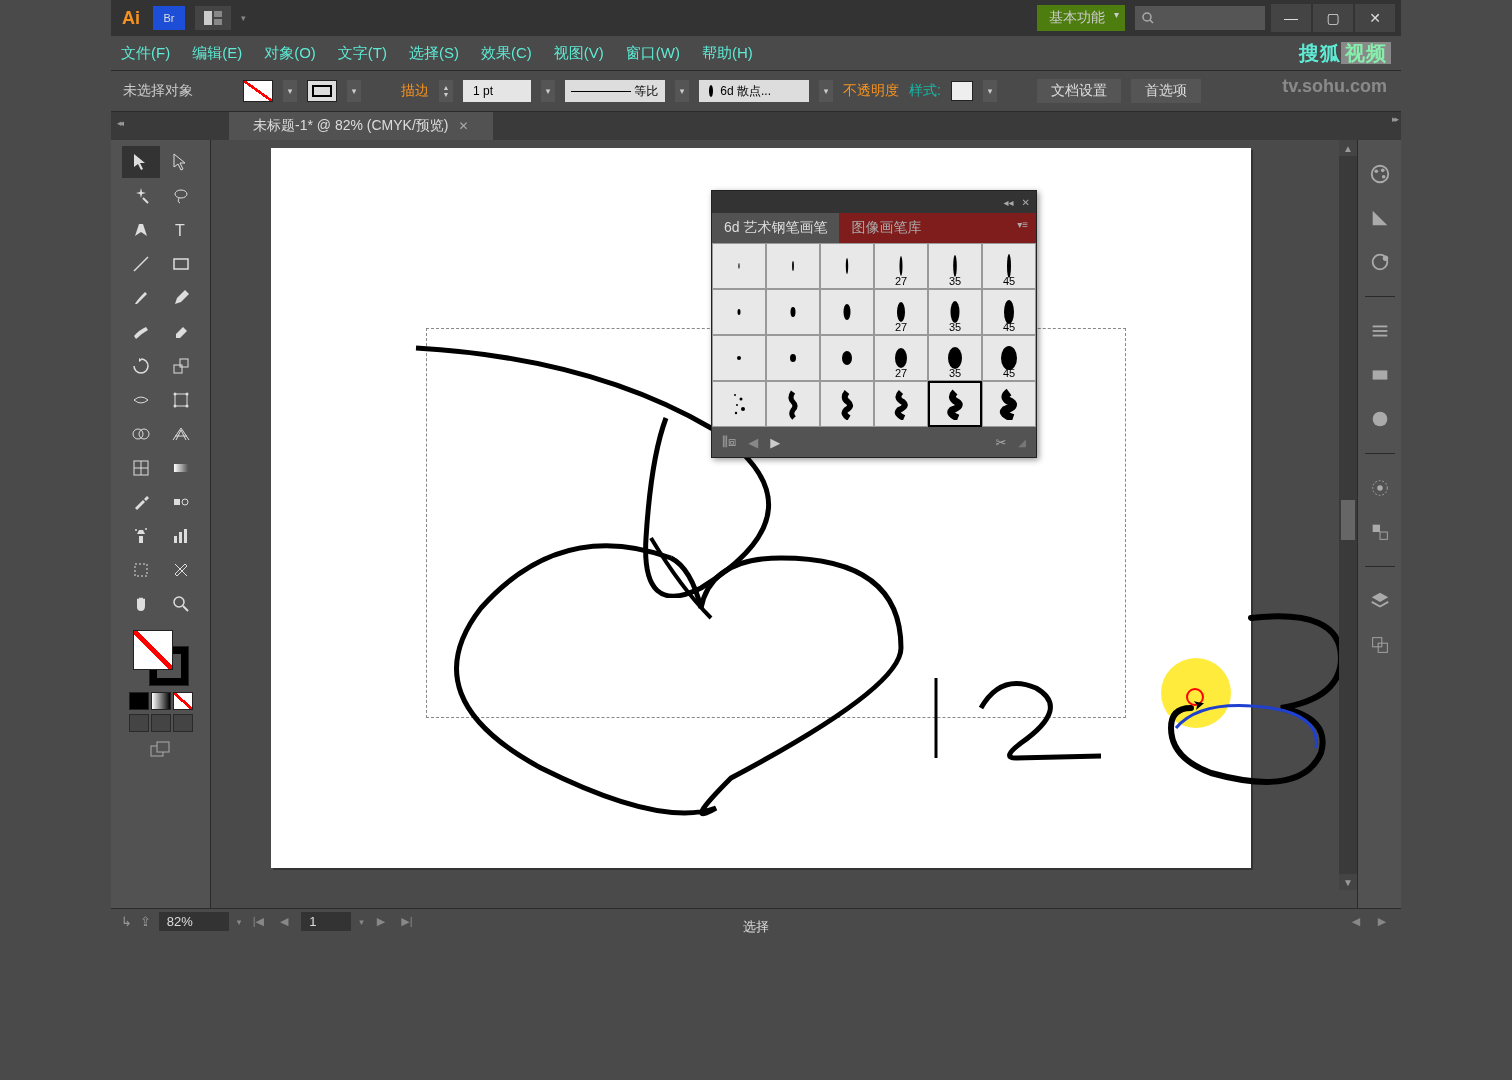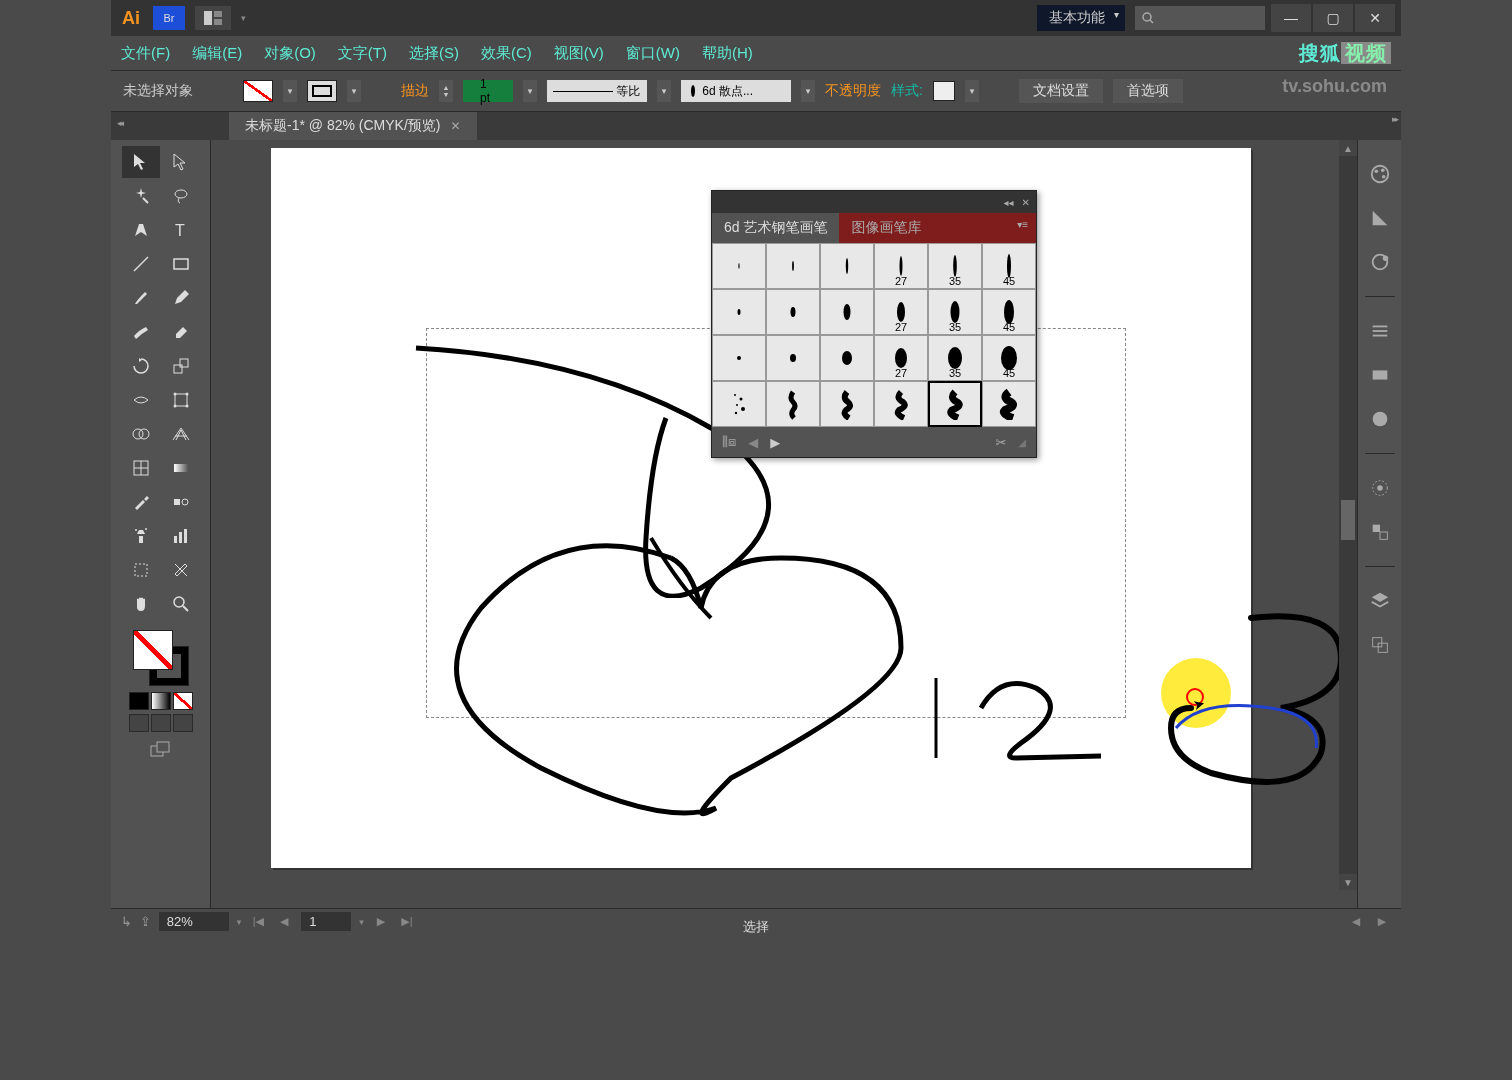--- a/index.html
+++ b/index.html
@@ -7,54 +7,54 @@
 
 #wrap { width: 1290px; height: 920px; margin: 0 auto; position: relative; background: #4a4a4a; }
 
 
 .titlebar { height: 36px; background: #333; display: flex; align-items: center; padding: 8px 6px; }
 .ai-logo { width: 28px; height: 28px; background: #333; color: #f7931e; font-weight: bold; font-size: 18px; display: flex; align-items: center; justify-content: center; margin-right: 8px; }
 .br-btn { width: 32px; height: 24px; background: #1d4ed8; color: #ddd; font-size: 11px; display: flex; align-items: center; justify-content: center; margin-right: 10px; }
 .layout-btn { width: 36px; height: 24px; background: #444; display: flex; align-items: center; justify-content: center; margin-right: 10px; }
 .layout-btn svg { width: 18px; height: 14px; }
 .titlebar-spacer { flex: 1; }
-.workspace-dd { background: #0f172a; padding: 4px 20px 4px 12px; font-size: 14px; color: #ccc; margin-right: 10px; position: relative; margin-left: 40px; }
+.workspace-dd { background: #4d7c0f; padding: 4px 20px 4px 12px; font-size: 14px; color: #ccc; margin-right: 10px; position: relative; margin-left: 40px; }
 .workspace-dd:after { content: "▾"; position: absolute; right: 6px; font-size: 10px; }
 .search-box { width: 130px; height: 24px; background: #555; display: flex; align-items: center; padding: 0 6px; margin-right: 6px; }
 .win-btns { display: flex; gap: 2px; }
 .win-btn { width: 40px; height: 28px; background: #444; color: #ddd; display: flex; align-items: center; justify-content: center; font-size: 14px; }
 
 
 .menubar { height: 34px; background: #4a4a4a; display: flex; align-items: center; padding: 0 10px; gap: 22px; font-size: 15px; position: relative; }
 .menubar span { color: #5eead4; cursor: default; }
 .watermark { position: absolute; right: 10px; top: 4px; font-size: 20px; color: rgba(255,255,255,0.35); font-weight: bold; letter-spacing: 1px; }
 .watermark .box { background: rgba(255,255,255,0.35); color: #86efac; padding: 0 4px; }
 
 
 .controlbar { height: 42px; background: #4a4a4a; border-top: 1px solid #2a2a2a; border-bottom: 1px solid #2a2a2a; display: flex; align-items: center; padding: 0 12px; font-size: 14px; gap: 10px; }
 .no-sel { color: #ccc; }
 .swatch { width: 30px; height: 22px; background: #fff; position: relative; border: 1px solid #222; }
 .swatch.slash:before { content:""; position:absolute; left:0; top:0; right:0; bottom:0; background: linear-gradient(to top right, transparent 46%, red 46%, red 54%, transparent 54%); }
 .swatch.square { background: #ddd; }
 .swatch.square:after { content:""; position:absolute; left:4px; top:4px; right:4px; bottom:4px; border:2px solid #000; }
 .dd-arrow { width: 14px; height: 22px; background: #555; display:flex; align-items:center; justify-content:center; font-size:9px; }
 .stroke-label { color: #f7931e; }
-.num-field { width: 50px; height: 22px; background: #15803d; color: #000; display:flex; align-items:center; padding: 0 17px; font-size: 12px; }
+.num-field { width: 68px; height: 22px; background: #e5e5e5; color: #000; display:flex; align-items:center; padding: 0 10px; font-size: 12px; }
 .brush-prev { width: 100px; height: 22px; background: #ddd; display:flex; align-items:center; padding:0 6px; color:#000; font-size:12px; }
 .brush-name { width: 110px; height: 22px; background: #ddd; color: #000; display:flex; align-items:center; padding:0 6px; font-size:12px; }
 .opacity-label { color: #f7931e; }
 .style-label { color: #14b8a6; }
 .style-sw { width: 22px; height: 20px; background: #eee; border:1px solid #222; }
 .doc-btn { padding: 3px 14px; background: #555; color: #ddd; font-size: 14px; }
 .watermark2 { position: absolute; right: 14px; top: 76px; color: rgba(255,255,255,0.35); font-size: 18px; font-weight: bold; }
 
 
 .tabstrip { height: 28px; background: #3a3a3a; display:flex; align-items:flex-end; padding-left: 118px; position: relative; }
 .tabstrip:before { content:"◂◂"; position:absolute; left:6px; top:6px; color:#999; font-size:9px; letter-spacing:-2px; }
-.doc-tab { background: #525252; padding: 5px 16px; font-size: 14px; color: #ddd; display:flex; align-items:center; gap: 10px; }
+.doc-tab { background: #525252; padding: 5px 24px; font-size: 14px; color: #ddd; display:flex; align-items:center; gap: 10px; }
 .doc-tab .x { color: #aaa; font-size: 12px; }
 
 
 .main { display:flex; height: 768px; background:#4a4a4a; }
 .toolcol { width: 100px; background: #525252; padding-top: 6px; display:flex; flex-direction:column; align-items:center; border-right:1px solid #2a2a2a; }
 .tool-grid { display:grid; grid-template-columns: 38px 38px; gap: 2px; }
 .tool { width: 38px; height: 32px; display:flex; align-items:center; justify-content:center; color:#ddd; font-size:18px; position:relative; }
 .tool.sel { background:#333; }
 .tool svg { width: 20px; height: 20px; }
 .fill-stroke-box { margin-top: 10px; position:relative; width:56px; height:56px; }

